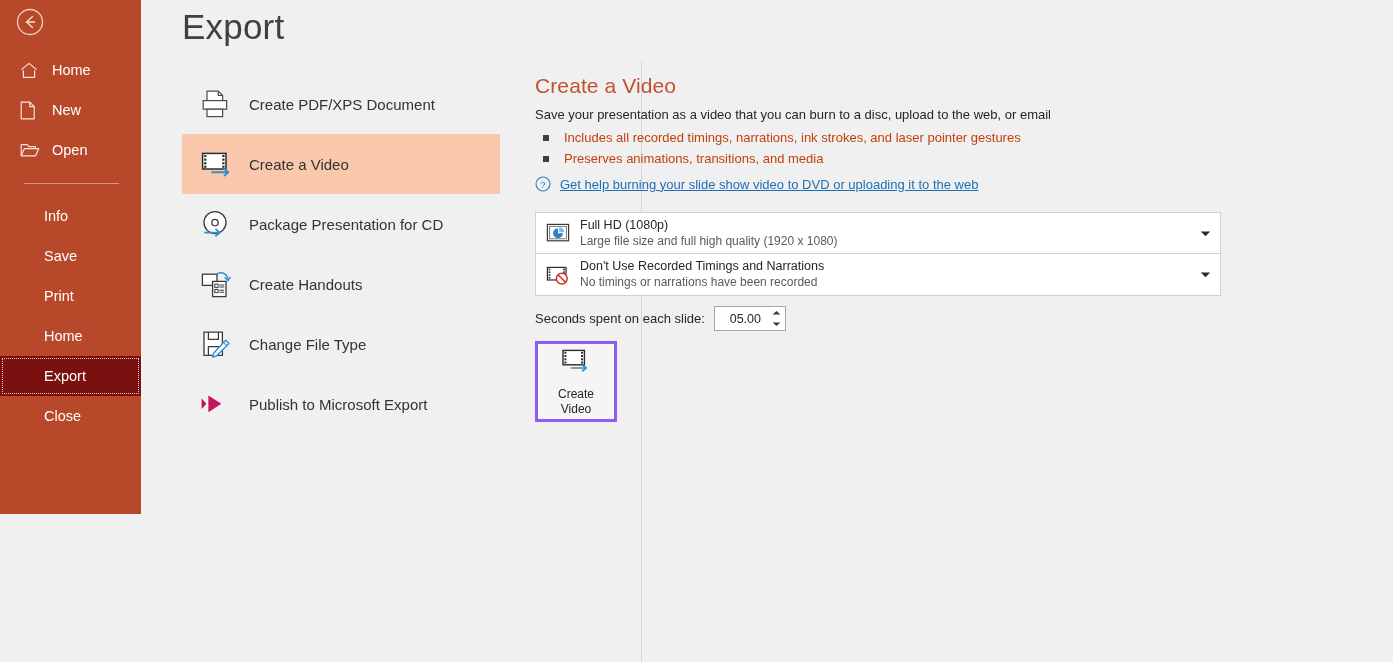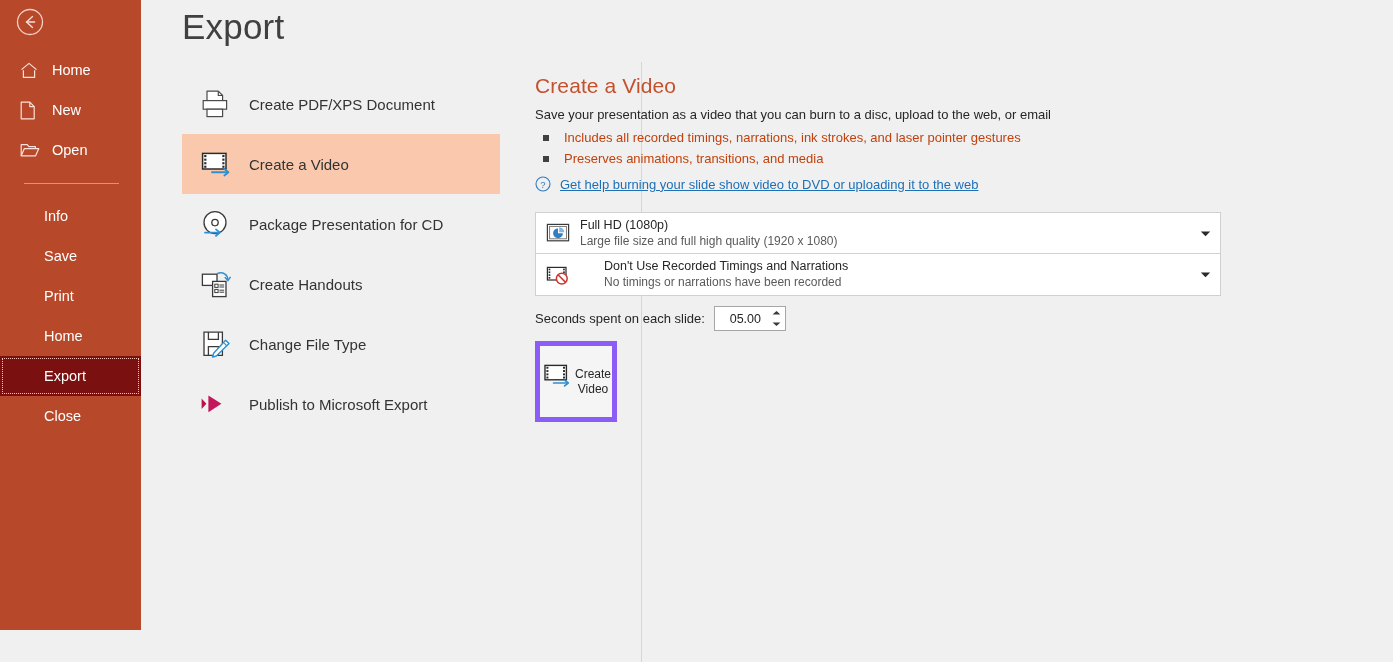--- a/index.html
+++ b/index.html
@@ -7,21 +7,21 @@
     width: 1393px; height: 662px;
     overflow: hidden;
     background: #f0f0f0;
     font-family: "Liberation Sans", sans-serif;
     -webkit-font-smoothing: antialiased;
   }
   .app { position: relative; width: 1393px; height: 662px; display: flex; background: #f0f0f0; }
 
   
   .sidebar {
-    width: 141px; height: 630px;
+    width: 141px; height: 514px;
     background: #b8482a;
     flex: 0 0 141px;
     position: relative;
   }
   .back-btn {
     position: absolute; left: 15px; top: 7px;
     width: 30px; height: 30px;
     display: flex; align-items: center; justify-content: center;
     cursor: pointer;
   }
@@ -134,21 +134,21 @@
 
   .combos { margin-top: 20px; width: 686px; }
   .combo {
     height: 42px;
     background: #ffffff;
     border: 1px solid #d0d0d0;
     display: flex; align-items: center;
     cursor: pointer;
     position: relative;
   }
-  .combo + .combo { border-top: none; gap: 24px; }
+  .combo + .combo { border-top: none; }
   .combo .cb-ico {
     width: 44px; flex: 0 0 44px;
     display: flex; align-items: center; justify-content: center;
   }
   .combo .cb-text { flex: 1 1 auto; }
   .cb-t1 { font-size: 12.5px; color: #262626; line-height: 15px; }
   .cb-t2 { font-size: 12px; color: #5a5a5a; line-height: 15px; margin-top: 1px; }
   .combo .cb-arrow {
     width: 30px; flex: 0 0 30px;
     display: flex; align-items: center; justify-content: center;
@@ -178,23 +178,23 @@
   }
   .spinner .sp-btns span {
     display: block; height: 11px;
     display: flex; align-items: center; justify-content: center;
     cursor: pointer;
   }
 
   .create-video-btn {
     margin-top: 10px;
     width: 82px; height: 81px;
-    border: 5px solid #8b5cf6;
+    border: 3px solid #8b5cf6;
     background: #f5f5f5;
-    display: flex; flex-direction: row;
+    display: flex; flex-direction: column;
     align-items: center; justify-content: center;
     cursor: pointer;
   }
   .cvb-ico { margin-bottom: 6px; }
   .cvb-label {
     font-size: 12px; color: #262626;
     text-align: center; line-height: 15px;
   }
 </style>
 </head>

